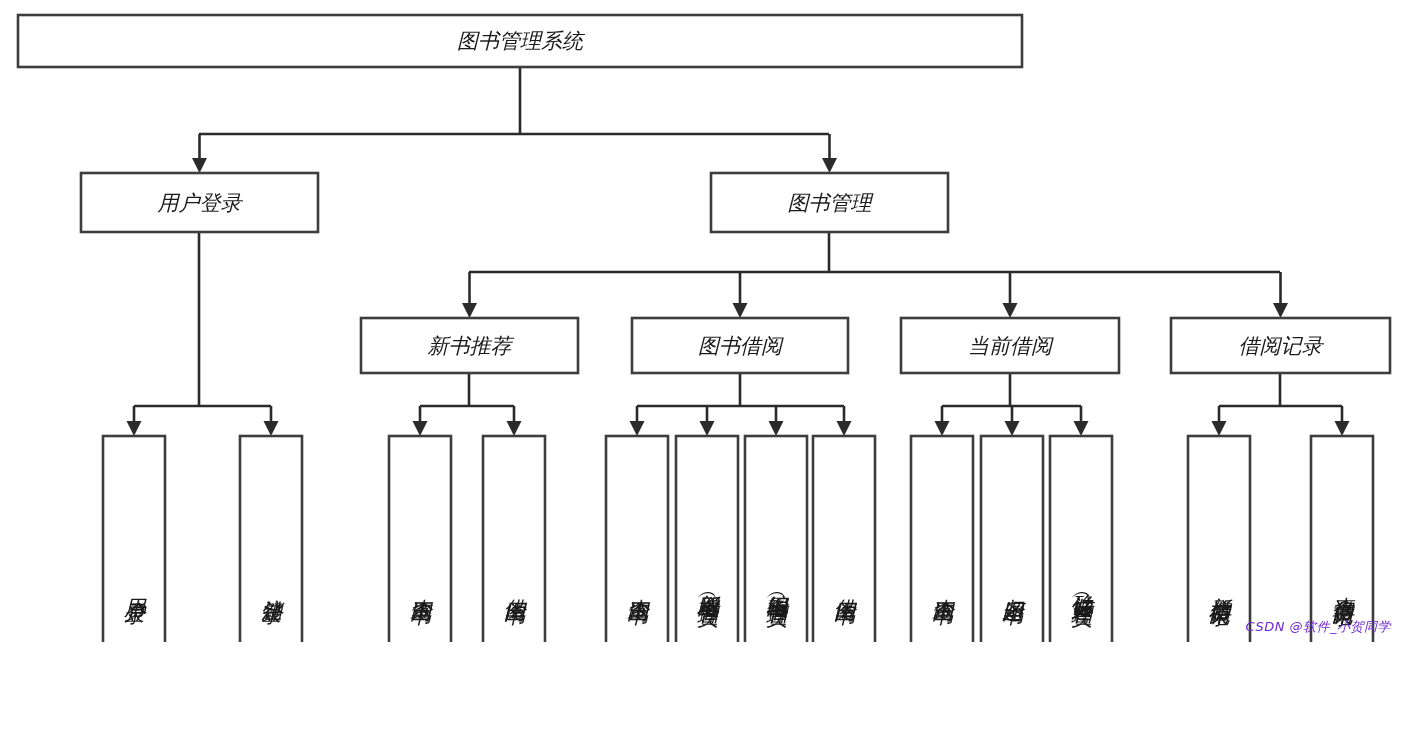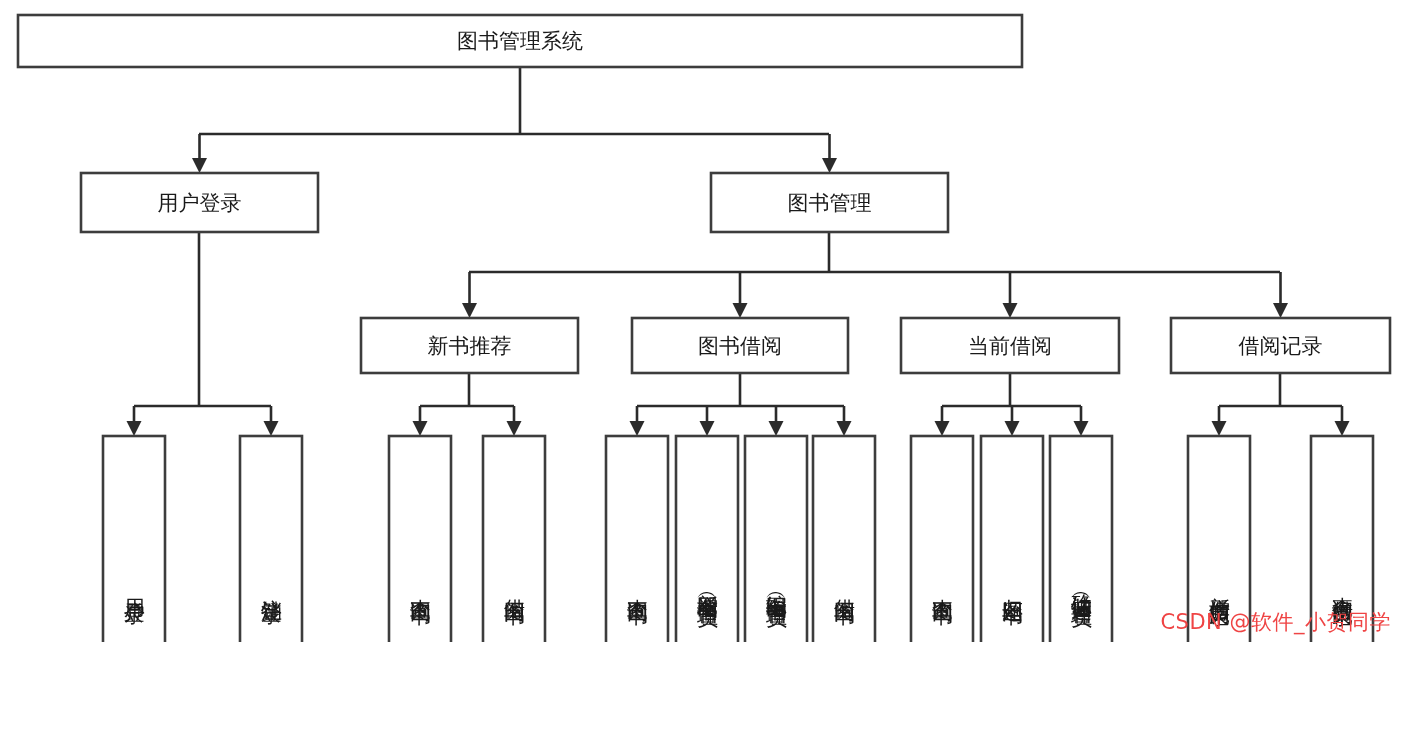--- a/index.html
+++ b/index.html
@@ -10,20 +10,21 @@
   }
   body {
     font-family: "DejaVu Sans", "Liberation Sans", sans-serif;
   }
   #diagram-root {
     position: relative;
     width: 1405px;
     height: 642px;
     background: #ffffff;
     overflow: hidden;
+    font-style: italic;
   }
   svg#tree-svg {
     position: absolute;
     left: 0;
     top: 0;
     width: 1405px;
     height: 747px;
     display: block;
   }
   .node-box {
@@ -64,22 +65,22 @@
     letter-spacing: 2px;
     color: #1a1a1a;
     white-space: nowrap;
     text-align: center;
   }
   .watermark {
     position: absolute;
     right: 14px;
     bottom: 6px;
     font-family: "DejaVu Sans", "Liberation Sans", sans-serif;
-    font-size: 21px;
-    color: #ef4444;
+    font-size: 13px;
+    color: #6d28d9;
     letter-spacing: 0.5px;
     white-space: nowrap;
     pointer-events: none;
   }
 </style>
 </head>
 <body>
 
 <div id="diagram-root">
 

